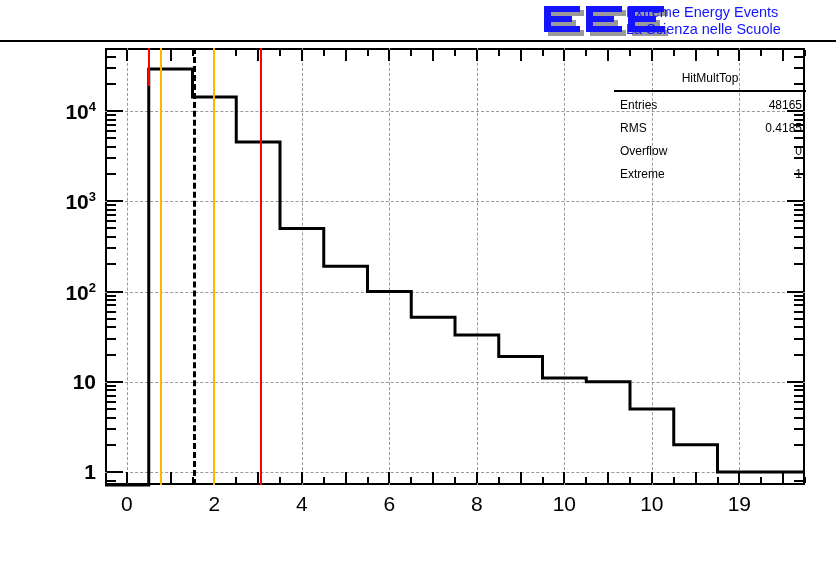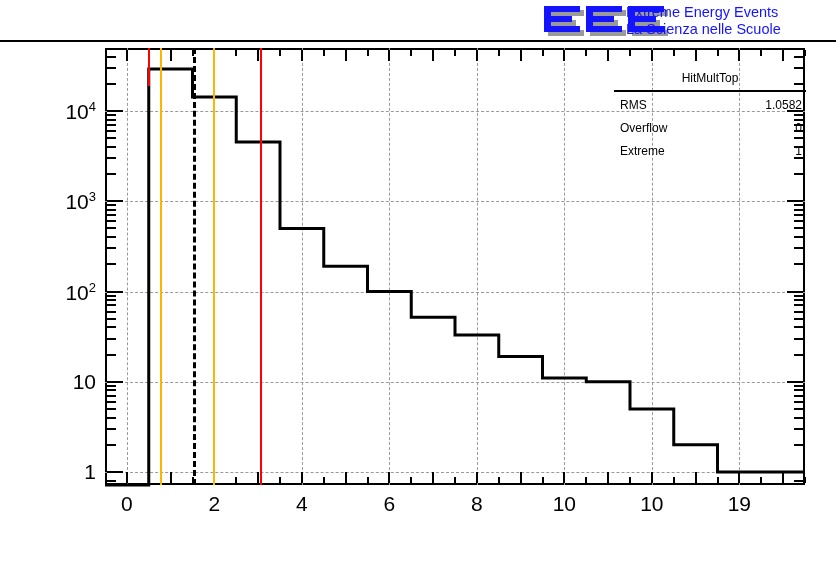--- a/index.html
+++ b/index.html
@@ -24,21 +24,21 @@
          border:2px solid #000;box-sizing:border-box;}
   .grid-v,.grid-h{position:absolute;background:transparent;}
   .grid-v{width:0;border-left:1px dashed #9a9a9a;}
   .grid-h{height:0;border-top:1px dashed #9a9a9a;}
 
   
   .tick{position:absolute;background:#000;}
 
   
   .xlab{position:absolute;font-size:21px;color:#000;text-align:center;transform:translateX(-50%);}
-  .ylab{position:absolute;font-size:21px;color:#000;text-align:right;transform:translateY(-50%);white-space:nowrap;}
+  .ylab{position:absolute;font-size:21px;color:#000;text-align:right;transform:translateY(-50%);white-space:nowrap;font-weight:bold;}
   .ylab sup{font-size:13px;vertical-align:super;}
   .axis-title{position:absolute;font-size:24px;color:#000;white-space:nowrap;}
 
   
   .hist{position:absolute;left:0;top:0;width:700px;height:437px;overflow:visible;}
 
   
   .vline{position:absolute;top:0;width:2px;height:437px;}
   .vline.dashed{width:0;background:none;border-left:3px dashed #000;}
 
@@ -288,22 +288,26 @@
         <div class="vline" style="left: 108.375px; background: rgb(255, 180, 0);"></div>
         <div class="vline" style="left: 154.75px; background: rgb(255, 0, 0);"></div>
         <div class="vline" style="left: 42.75px; background: rgb(255, 0, 0); height: 38px;"></div>
       </div>
 
     <div class="stats" style="left:507px;top:18px;">
       <div class="stats-title">HitMultTop</div>
       <div class="stats-rule"></div>
       <div id="statrows">
           <div class="stats-row">
+            <span class="k">Entries</span>
+            <span class="v">48165</span>
+          </div>
+          <div class="stats-row">
             <span class="k">RMS</span>
-            <span class="v">1.0582</span>
+            <span class="v">0.4185</span>
           </div>
           <div class="stats-row">
             <span class="k">Overflow</span>
             <span class="v">0</span>
           </div>
           <div class="stats-row">
             <span class="k">Extreme</span>
             <span class="v">1</span>
           </div>
         </div>

